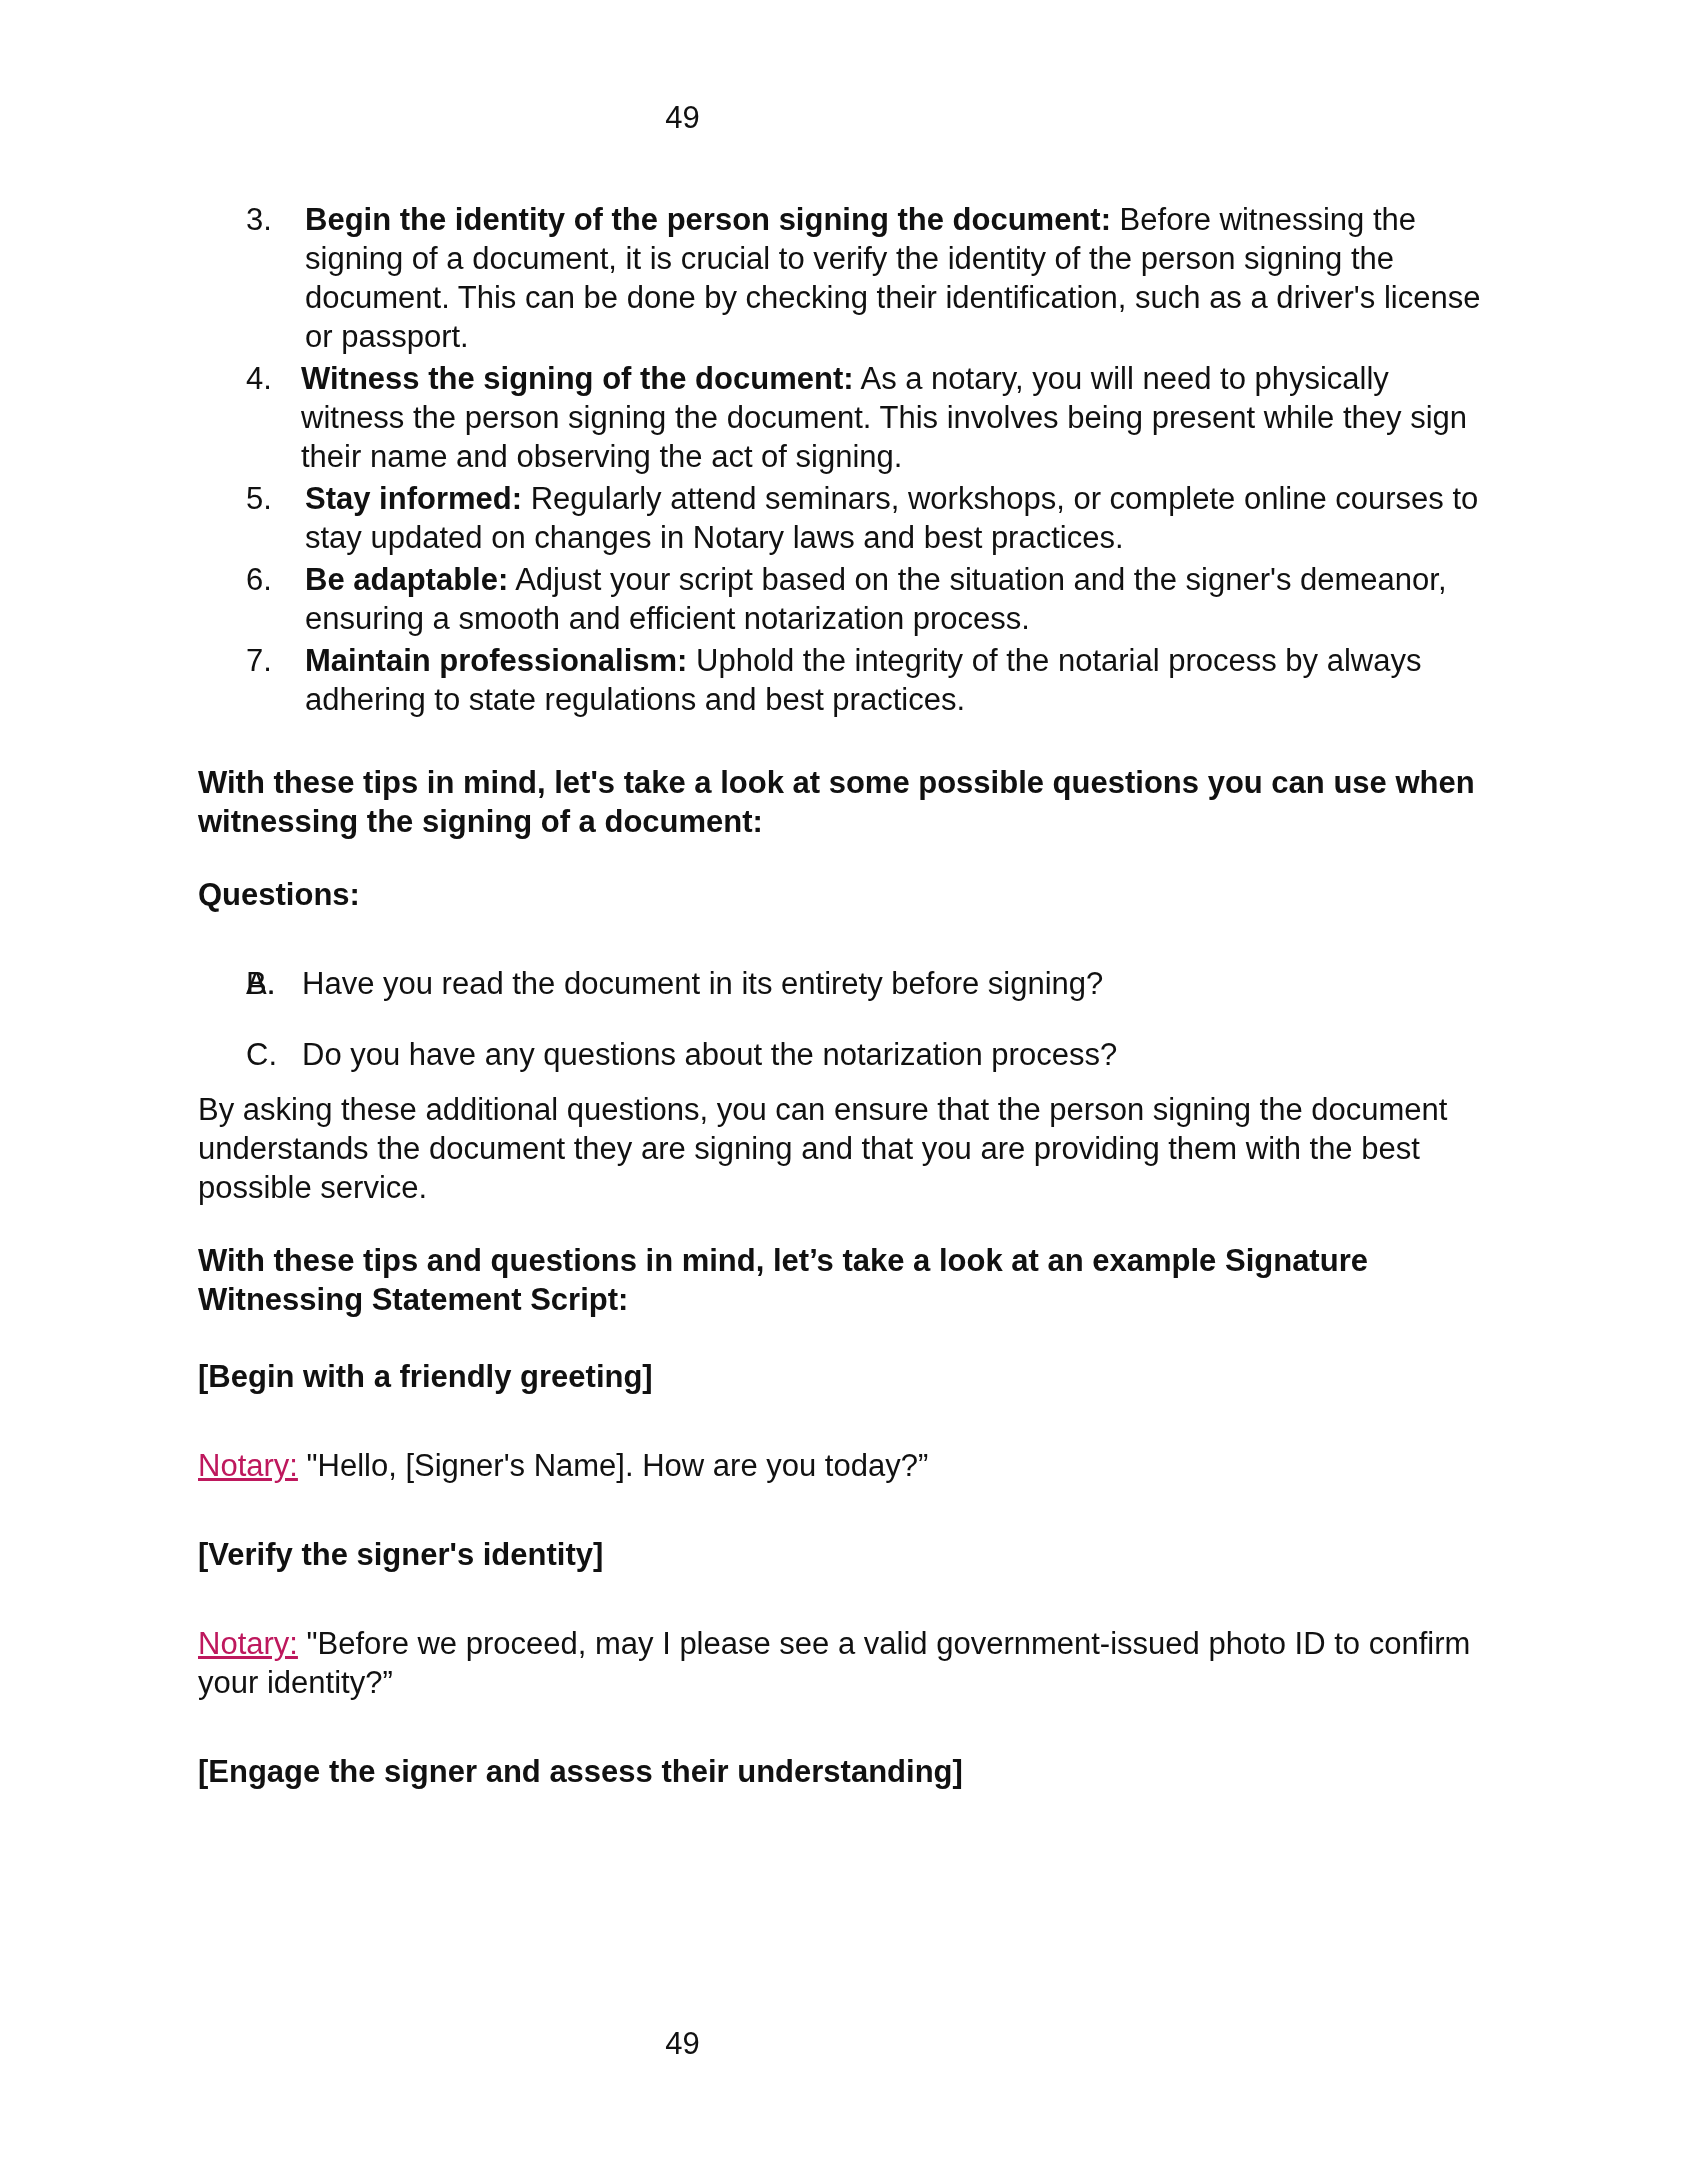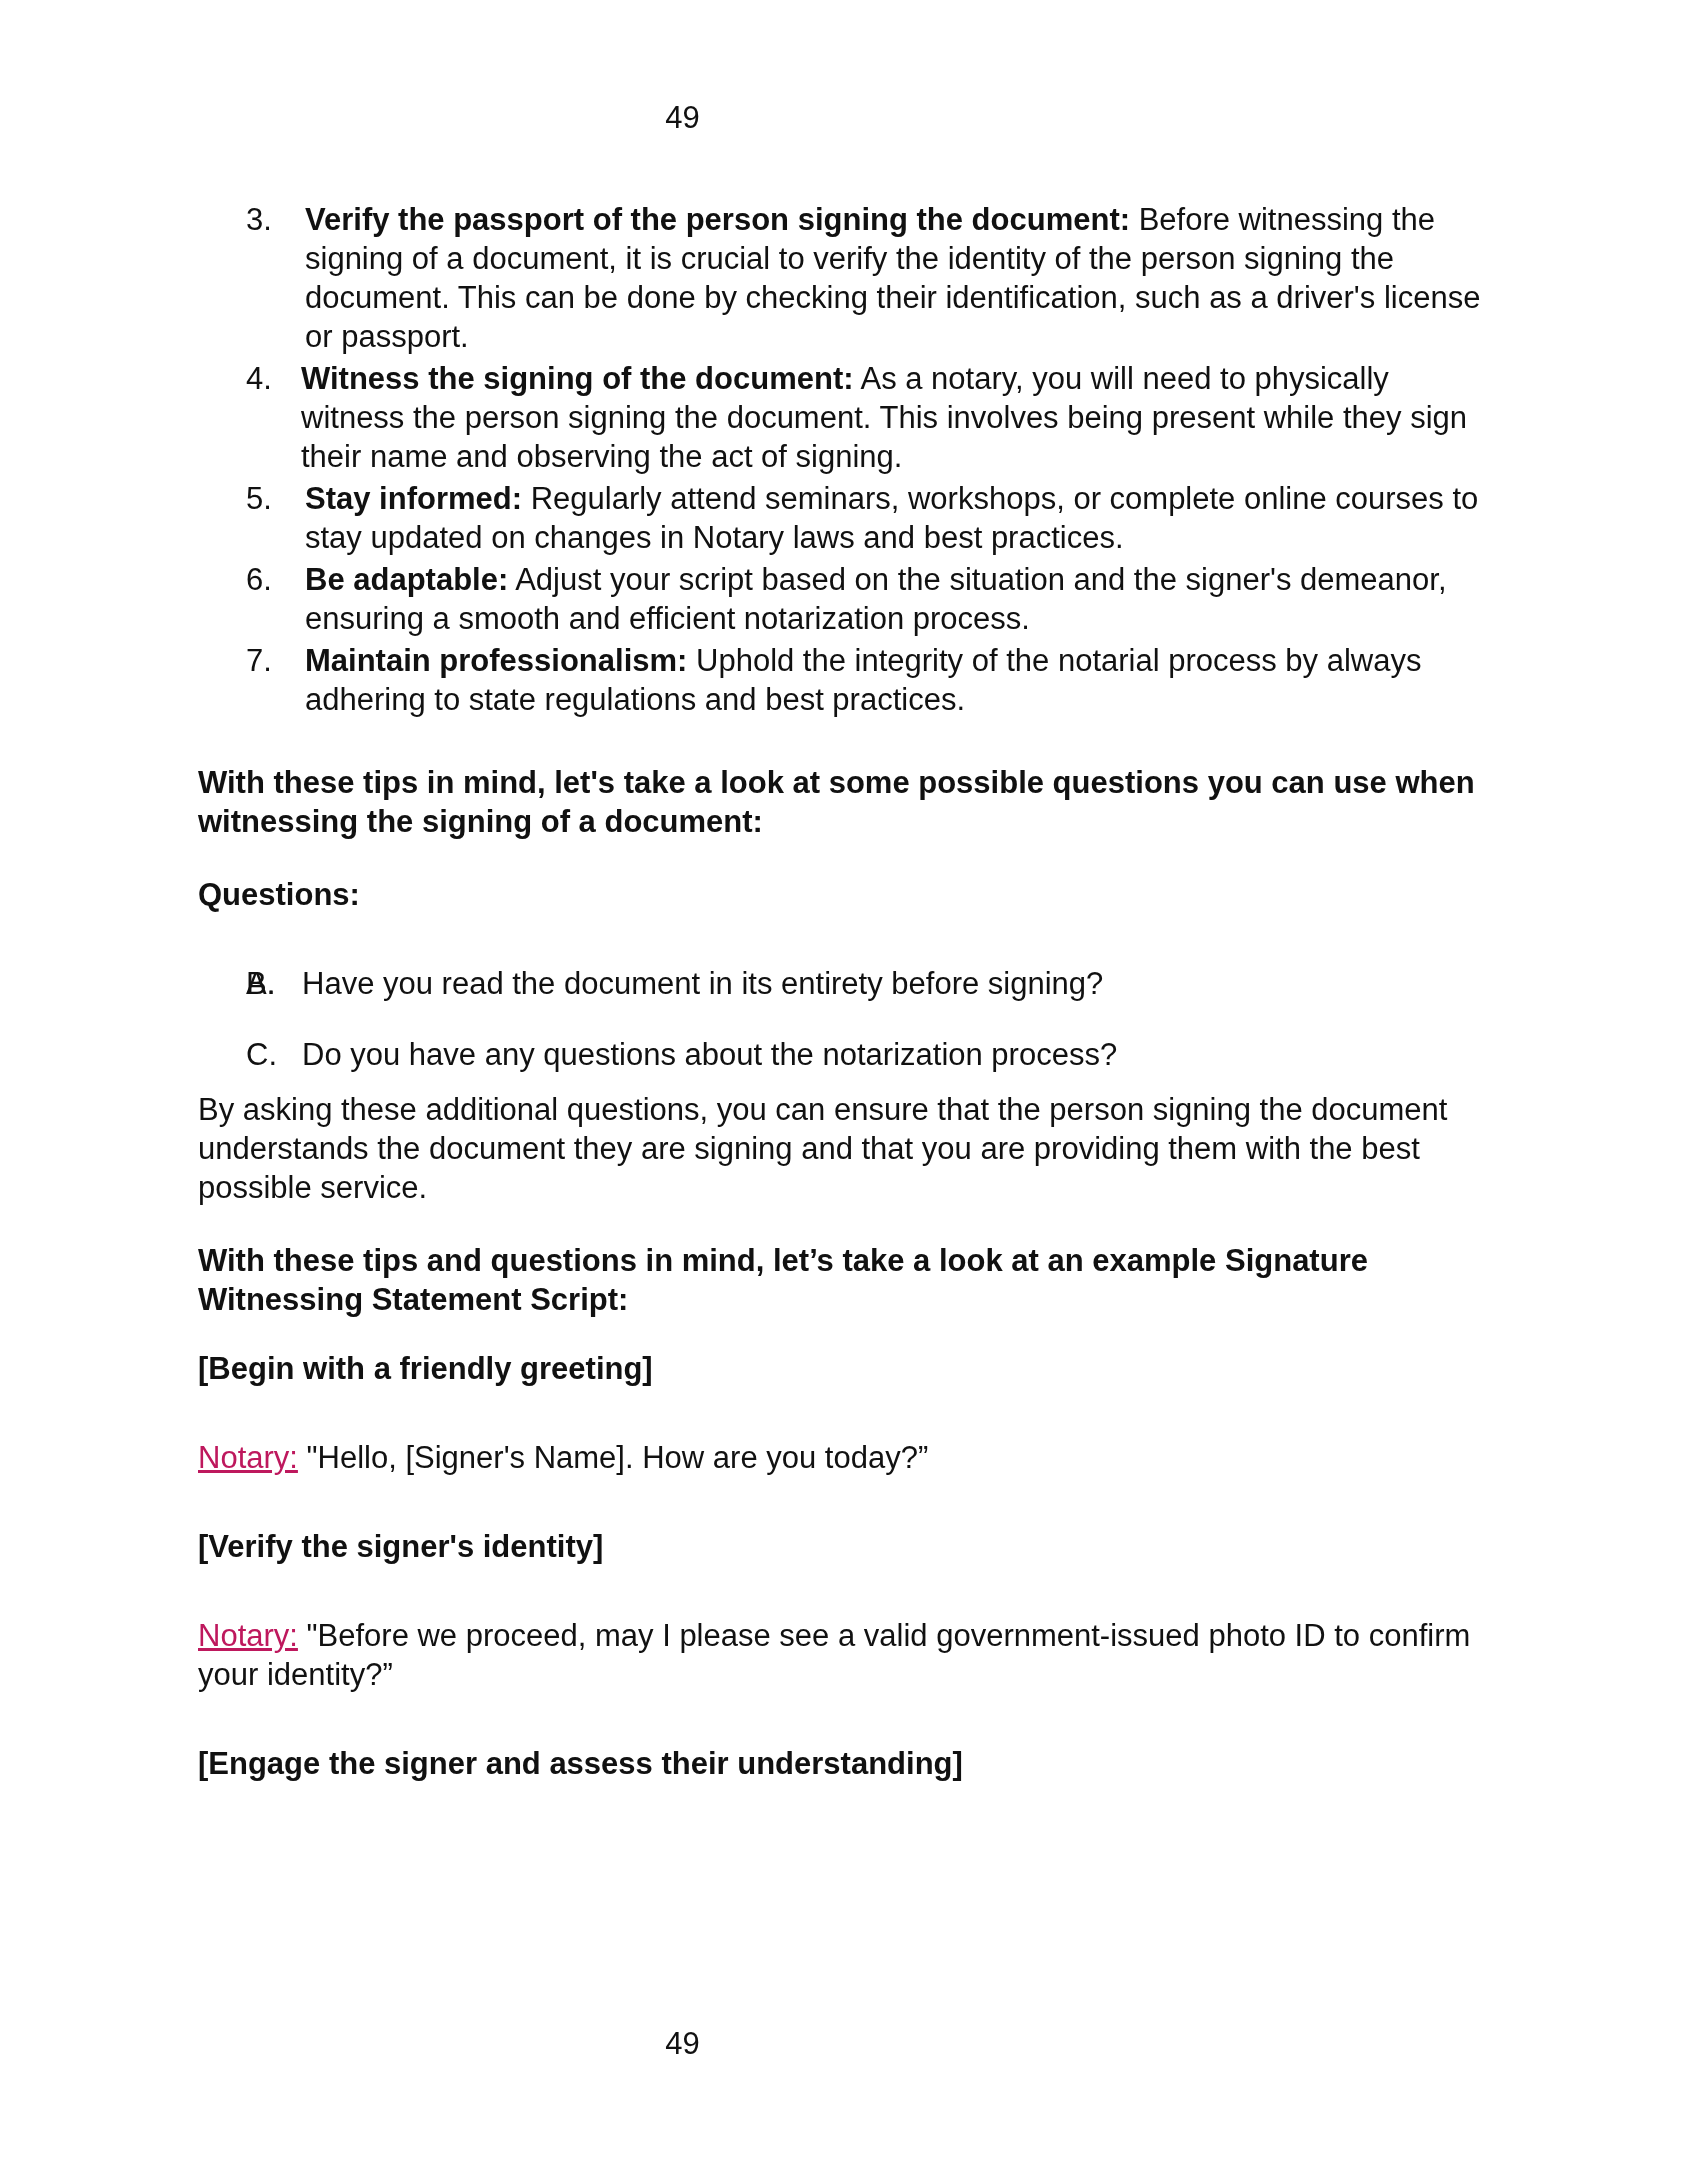--- a/index.html
+++ b/index.html
@@ -24,21 +24,21 @@
 </style>
 </head>
 <body>
 
 <div class="page-num top">49</div>
 
 <div class="content">
   <ol class="tips">
     <li class="tip">
       <span class="num">3.</span>
-      <b>Verify the passport of the person signing the document:</b><span> Before witnessing the signing of a document, it is crucial to verify the identity of the person signing the document. This can be done by checking their identification, such as a driver's license or passport.</span>
+      <b>Begin the identity of the person signing the document:</b><span> Before witnessing the signing of a document, it is crucial to verify the identity of the person signing the document. This can be done by checking their identification, such as a driver's license or passport.</span>
     </li>
     <li class="tip" style="padding-left:103px">
       <span class="num">4.</span>
       <b>Witness the signing of the document:</b><span> As a notary, you will need to physically witness the person signing the document. This involves being present while they sign their name and observing the act of signing.</span>
     </li>
     <li class="tip">
       <span class="num">5.</span>
       <b>Stay informed:</b><span> Regularly attend seminars, workshops, or complete online courses to stay updated on changes in Notary laws and best practices.</span>
     </li>
     <li class="tip">
@@ -66,21 +66,21 @@
     <li class="q-item" style="margin-top:32px;">
       <span class="letter">C.</span>
       <span>Do you have any questions about the notarization process?</span>
     </li>
   </ol>
 
   <p class="para" style="margin-top:16px;">By asking these additional questions, you can ensure that the person signing the document understands the document they are signing and that you are providing them with the best possible service.</p>
 
   <p class="para bold" style="margin-top:34px; width:1277px;">With these tips and questions in mind, let’s take a look at an example Signature Witnessing Statement Script:</p>
 
-  <p class="para bold" style="margin-top:30px;">[Begin with a friendly greeting]</p>
+  <p class="para bold" style="margin-top:38px;">[Begin with a friendly greeting]</p>
 
   <p class="para" style="margin-top:50px;"><span class="speaker">Notary:</span><span> "Hello, [Signer's Name]. How are you today?”</span></p>
 
   <p class="para bold" style="margin-top:50px;">[Verify the signer's identity]</p>
 
   <p class="para" style="margin-top:50px;"><span class="speaker">Notary:</span><span> "Before we proceed, may I please see a valid government-issued photo ID to confirm your identity?”</span></p>
 
   <p class="para bold" style="margin-top:50px;">[Engage the signer and assess their understanding]</p>
 </div>
 

